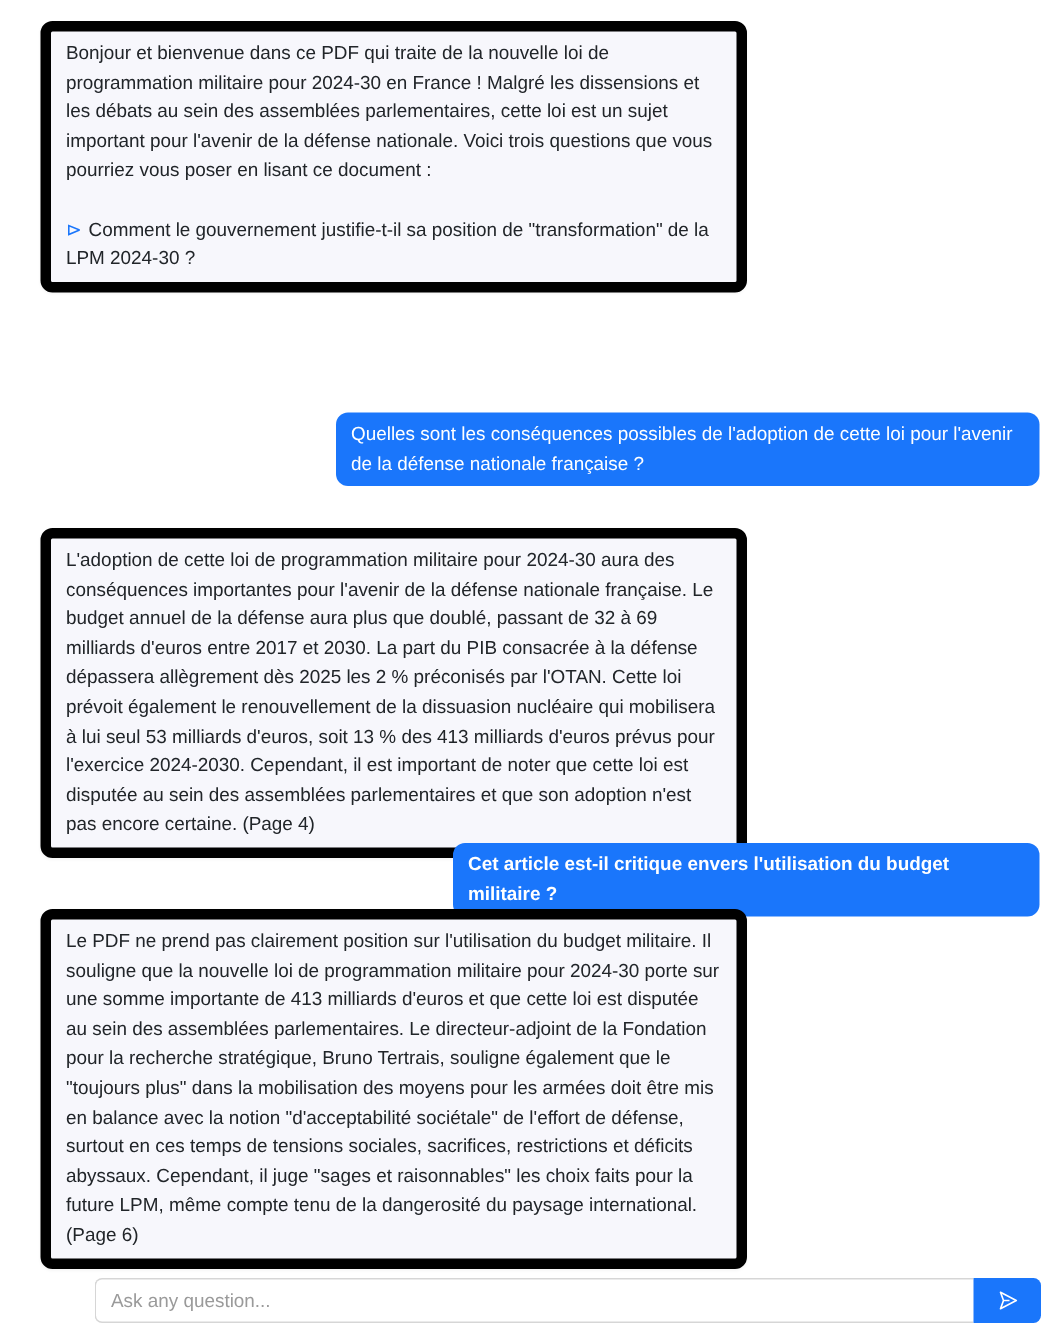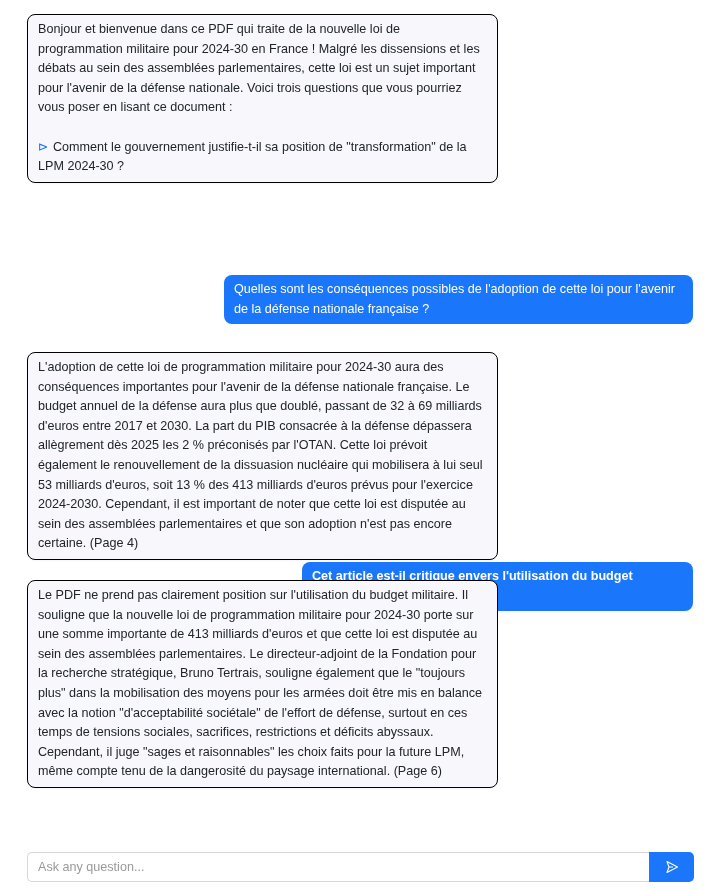--- a/index.html
+++ b/index.html
@@ -7,41 +7,41 @@
     width: 708px; height: 890px; background: #ffffff; overflow: hidden;
     font-family: "Liberation Sans", "DejaVu Sans", sans-serif;
     font-size: 12.6px; color: #212529; position: relative;
   }
   .msg {
     position: absolute; box-sizing: border-box;
     line-height: 19.6px; border-radius: 8px;
   }
   .bot {
     left: 27px; width: 471px;
-    background: #f7f7fc; border: 1px solid #000000;
+    background: #f7f7fc; border: 7px solid #000000;
     box-shadow: 0 1px 2px rgba(0,0,0,0.04);
     padding: 5px 10px 5px 10px;
   }
   .user {
     right: 15px; background: #1a76fb; color: #ffffff;
     padding: 5px 10px 5px 10px;
   }
   .bullet { display: block; }
   .tri { color: #1a76fb; display: inline-block; width: 15px; }
   .spacer { height: 19.6px; }
   .input-bar {
     position: absolute; left: 27px; top: 852px; width: 667px; height: 30px;
     display: flex;
   }
   .input {
     flex: 1; box-sizing: border-box; height: 30px;
     border: 1px solid #d6d6d6; border-right: none;
     border-radius: 5px 0 0 5px; padding: 0 10px;
     font-family: "Liberation Sans", "DejaVu Sans", sans-serif;
-    font-size: 12.6px; color: #c2410c; outline: none; background: #fff;
+    font-size: 12.6px; color: #c2410c; outline: none; background: #fff; margin-left: 36px;
   }
   .input::placeholder { color: #9a9a9a; }
   .send {
     width: 45px; height: 30px; background: #1a76fb; border: none;
     border-radius: 0 5px 5px 0; display: flex; align-items: center; justify-content: center;
     padding: 0; cursor: pointer;
   }
 </style>
 </head>
 <body>
@@ -61,21 +61,21 @@
   </div>
 
   <div class="msg bot" style="top:352px;">
     <span>L'adoption de cette loi de programmation militaire pour 2024-30 aura des conséquences importantes pour l'avenir de la défense nationale française. Le budget annuel de la défense aura plus que doublé, passant de 32 à 69 milliards d'euros entre 2017 et 2030. La part du PIB consacrée à la défense dépassera allègrement dès 2025 les 2 % préconisés par l'OTAN. Cette loi prévoit également le renouvellement de la dissuasion nucléaire qui mobilisera à lui seul 53 milliards d'euros, soit 13 % des 413 milliards d'euros prévus pour l'exercice 2024-2030. Cependant, il est important de noter que cette loi est disputée au sein des assemblées parlementaires et que son adoption n'est pas encore certaine. (Page 4)</span>
   </div>
 
   <div class="msg user" style="top:562px; width:391px;font-weight:bold;">
     <span>Cet article est-il critique envers l'utilisation du budget militaire ?</span>
   </div>
 
-  <div class="msg bot" style="top:580px;">
+  <div class="msg bot" style="top:606px;">
     <span>Le PDF ne prend pas clairement position sur l'utilisation du budget militaire. Il souligne que la nouvelle loi de programmation militaire pour 2024-30 porte sur une somme importante de 413 milliards d'euros et que cette loi est disputée au sein des assemblées parlementaires. Le directeur-adjoint de la Fondation pour la recherche stratégique, Bruno Tertrais, souligne également que le "toujours plus" dans la mobilisation des moyens pour les armées doit être mis en balance avec la notion "d'acceptabilité sociétale" de l'effort de défense, surtout en ces temps de tensions sociales, sacrifices, restrictions et déficits abyssaux. Cependant, il juge "sages et raisonnables" les choix faits pour la future LPM, même compte tenu de la dangerosité du paysage international. (Page 6)</span>
   </div>
 
 </div>
 
 <div class="input-bar">
   <input class="input" type="text" placeholder="Ask any question..." style="">
   <button class="send">
     <svg width="14" height="14" viewBox="0 0 14 14">
       <path d="M2 1.5 L12.5 7 L2 12.5 L4 7 Z M4 7 H8" fill="none" stroke="#ffffff" stroke-width="1.1" stroke-linejoin="round"></path>

